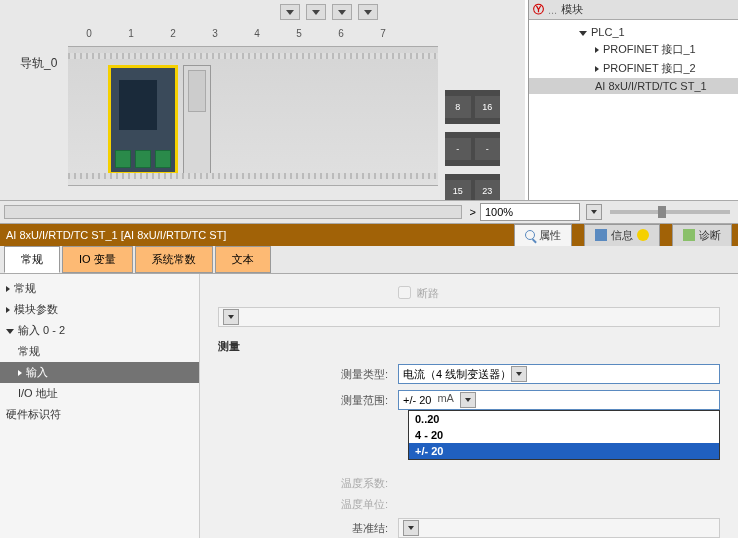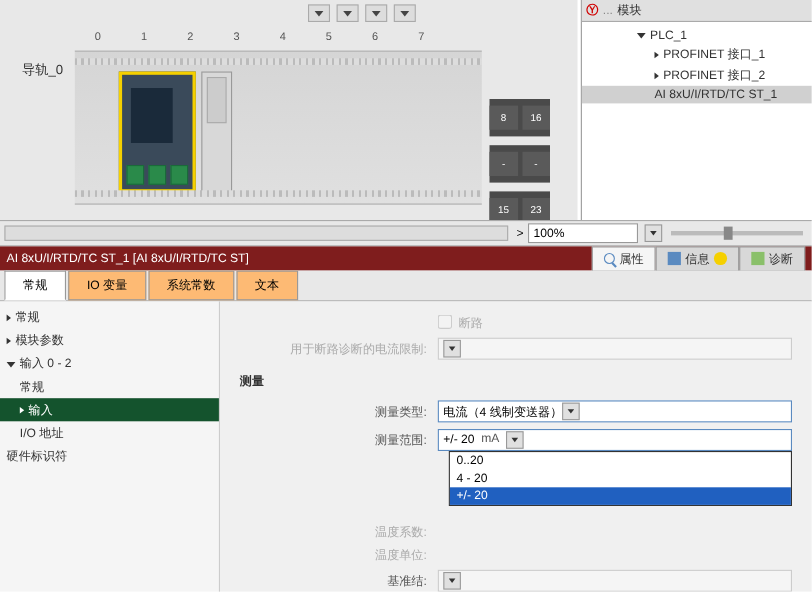--- a/index.html
+++ b/index.html
@@ -37,54 +37,54 @@
 .trid { display: inline-block; width: 0; height: 0; border-top: 5px solid #333; border-left: 4px solid transparent; border-right: 4px solid transparent; margin-right: 4px; }
 
 
 .zoom-bar { position: absolute; top: 200px; left: 0; right: 0; height: 24px; background: #e8e8e8; border-top: 1px solid #aaa; border-bottom: 1px solid #aaa; display: flex; align-items: center; }
 .zoom-bar .sb { flex: 1; height: 14px; background: #ddd; margin: 0 4px; border: 1px solid #aaa; }
 .zoom-input { width: 100px; height: 18px; border: 1px solid #999; background: #fff; padding: 0 4px; margin-right: 6px; }
 .zoom-slider { width: 120px; height: 4px; background: #bbb; margin: 0 8px; position: relative; }
 .zoom-slider::after { content:''; position:absolute; left:40%; top:-4px; width:8px; height:12px; background:#888; }
 
 
-.title-bar { position: absolute; top: 224px; left: 0; right: 0; height: 22px; background: #7f1d1d; color: #fff; display: flex; align-items: center; padding: 0 6px; }
-.title-bar .tabs { margin-left: auto; display: flex; gap: 0; }
+.title-bar { position: absolute; top: 224px; left: 0; right: 0; height: 22px; background: #a16207; color: #fff; display: flex; align-items: center; padding: 0 6px; }
+.title-bar .tabs { margin-left: auto; display: flex; gap: 12px; }
 .title-bar .tab { background: #d8d8d8; color: #333; padding: 3px 10px; border: 1px solid #999; display: flex; align-items: center; gap: 4px; }
 .title-bar .tab.active { background: #f5f5f5; }
 .icon-sq { display: inline-block; width: 12px; height: 12px; background: #5a8ac0; }
 .icon-i { display: inline-block; width: 12px; height: 12px; background: #f5d000; border-radius: 50%; }
 .mag { display:inline-block; width:10px; height:10px; border:1.5px solid #5a8ac0; border-radius:50%; position:relative;}
 .mag::after{content:'';position:absolute;width:5px;height:1.5px;background:#5a8ac0;bottom:-2px;right:-3px;transform:rotate(45deg);}
 
 
 .sub-tabs { position: absolute; top: 246px; left: 0; right: 0; height: 28px; background: #e8e8e8; border-bottom: 1px solid #aaa; display: flex; align-items: flex-end; padding: 0 4px; }
 .sub-tabs div { padding: 5px 16px; background: #fdba74; border: 1px solid #999; margin-right: 2px; }
 .sub-tabs div.active { background: #fff; border-bottom: 1px solid #fff; }
 
 
 .lower { position: absolute; top: 274px; left: 0; right: 0; bottom: 0; display: flex; }
 .nav-tree { width: 200px; background: #f5f5f5; border-right: 1px solid #ccc; padding: 4px 0; }
 .nav-tree div { padding: 3px 6px; color: #333; cursor: default; }
 .nav-tree .n1 { padding-left: 18px; }
-.nav-tree .sel { background: #14532d; color: #fff; }
+.nav-tree .sel { background: #737373; color: #fff; }
 .props { flex: 1; background: #f0f0f0; padding: 6px 18px; overflow: hidden; }
 .check-row { display: flex; align-items: flex-start; margin: 6px 0 6px 180px; }
 .check-row input { margin-right: 6px; }
 .label-row { display: flex; align-items: center; margin: 6px 0; }
 .label-row label { width: 180px; text-align: right; padding-right: 10px; color: #555; }
 .label-row .dim { color: #aaa; }
 .label-row input[type=text], .label-row .sel-box { flex: 1; border: 1px solid #5a8ac0; background: #fff; height: 20px; padding: 0 4px; display: flex; align-items: center; justify-content: flex-start; }
 .label-row .ro { border: 1px solid #ccc; background: #f5f5f5; }
 .sel-arrow { width: 16px; height: 16px; background: #e0e0e0; border: 1px solid #999; display: flex; align-items: center; justify-content: center; }
 .sel-arrow::after { content:''; border-top: 4px solid #333; border-left: 3px solid transparent; border-right: 3px solid transparent; }
 .unit { padding: 0 6px; color: #555; margin-top: 36px; }
 .section-title { font-weight: bold; margin: 12px 0 10px 0; color: #333; }
 .dropdown { position: absolute; background: #fff; border: 1px solid #333; z-index: 10; }
-.dropdown div { padding: 2px 6px; }
+.dropdown div { padding: 2px 6px; font-weight: bold; }
 .dropdown .hl { background: #2060c0; color: #fff; }
 
 
 .top-icons { position:absolute; top:4px; left:280px; display:flex; gap:6px;}
 .top-icons span { width:20px; height:16px; background:#ddd; border:1px solid #aaa; display:flex; align-items:center; justify-content:center;}
 .top-icons span::after{content:'';border-top:5px solid #444;border-left:4px solid transparent;border-right:4px solid transparent;}
 </style>
 </head>
 <body>
 
@@ -191,21 +191,20 @@
     <div class="n1">I/O 地址</div>
     <div>硬件标识符</div>
   </div>
 
   <div class="props">
     <div class="check-row">
       <input type="checkbox" disabled="" style="">
       <span style="color:#aaa">断路</span>
     </div>
     <div class="label-row">
-      <label class="dim">用于断路诊断的电流限制:</label>
       <div class="sel-box ro">
           <span></span>
           <span class="sel-arrow"></span>
         </div>
     </div>
 
     <div class="section-title">测量</div>
 
     <div class="label-row">
       <label>测量类型:</label>

